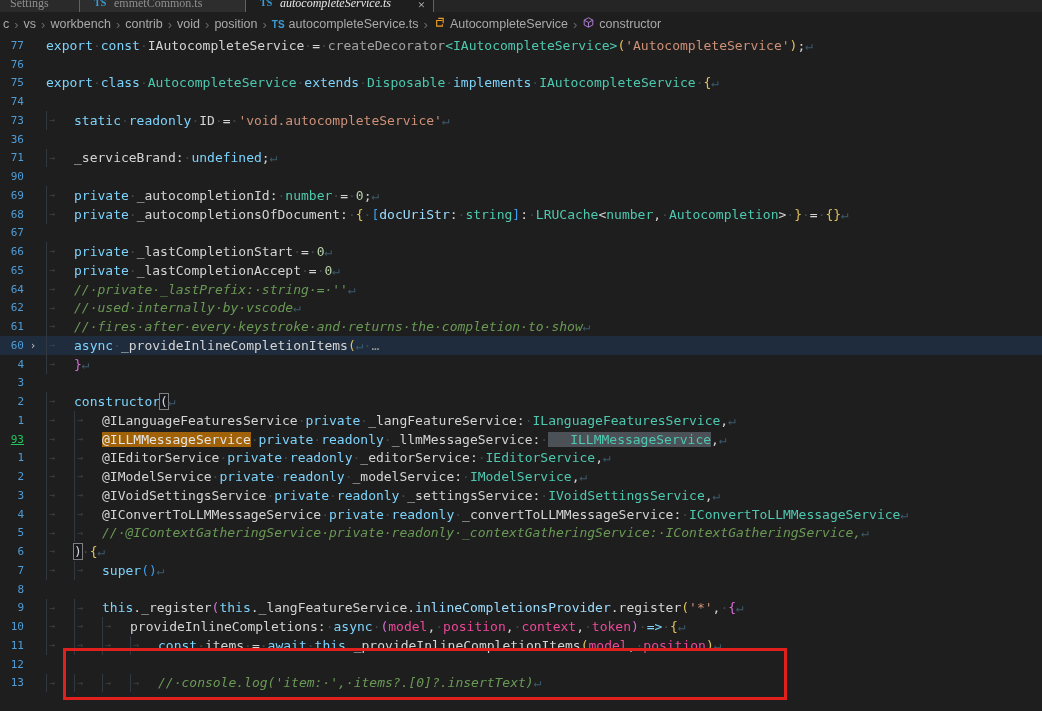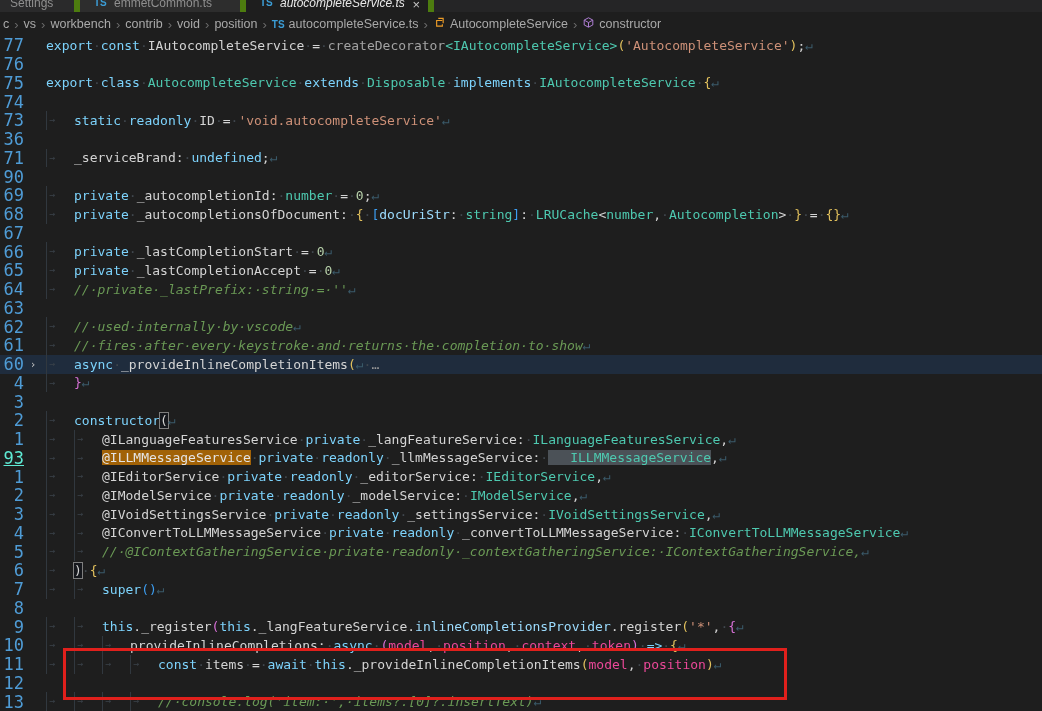--- a/index.html
+++ b/index.html
@@ -1,21 +1,21 @@
 <!DOCTYPE html>
 <html><head>
 <meta charset="utf-8">
 <style>
   * { margin:0; padding:0; box-sizing:border-box; }
   html,body { width:1042px; height:711px; overflow:hidden; background:#1e1e1e; }
   body { font-family:"Liberation Sans", sans-serif; }
 
   
   .tabbar { height:12px; background:#252526; display:flex; position:relative; overflow:hidden; }
-  .tab { position:relative; height:12px; overflow:hidden; flex:none; border-right:6px solid #4d7c0f; }
+  .tab { position:relative; height:12px; overflow:hidden; flex:none; border-right:1px solid #4d7c0f;font-family:Liberation Serif, serif; }
   .tab .lbl { position:absolute; top:-4px; white-space:nowrap; font-size:12px; color:#8f8f8f; }
   .tab.settings { width:80px; background:#2a2a2b; }
   .tab.settings .lbl { left:10px; }
   .tab.inactive { width:166px; background:#2d2d2d; }
   .tab.inactive .lbl { left:34px; }
   .tab.active { width:188px; background:#1e1e1e; }
   .tab.active .lbl { left:34px; color:#e8e8e8; font-style:italic; }
   .tsbadge { position:absolute; top:-3px; left:14px; font-size:10px; font-weight:bold; color:#3b9dd6; font-style:normal; }
   .closex { position:absolute; top:-3px; right:8px; font-size:13px; color:#c5c5c5; }
 
@@ -24,22 +24,22 @@
   .crumb { padding:0 1px; display:flex; align-items:center; gap:4px; cursor:pointer; }
   .crumb-sep { color:#6a6a6a; padding:0 4px; font-size:13px; }
   .bc-ts { color:#3b9dd6; font-weight:bold; font-size:10px; }
   .bc-ico { display:inline-block; width:13px; height:13px; }
 
   
   .editor { position:relative; height:675px; font-family:"DejaVu Sans Mono", monospace; font-size:13px; }
   .row { height:18.75px; display:flex; align-items:center; white-space:pre; position:relative; }
   .row.hilite { background:#1f2c3d; }
   .gut { flex:none; width:42px; display:flex; align-items:center; height:100%; }
-  .lnum { flex:none; width:24px; text-align:right; color:#4f9cd6; font-size:17px; }
-  .row.cur .lnum { color:#5eead4;text-decoration:underline; }
+  .lnum { flex:none; width:24px; text-align:right; color:#4f9cd6; font-size:11px; }
+  .row.cur .lnum { color:#22c55e;text-decoration:underline; }
   .foldcol { flex:none; width:18px; text-align:center; color:#c5c5c5; font-size:11px; }
   .code { padding-left:4px; display:flex; align-items:center; height:100%; }
   .tab-in { display:inline-block; width:28px; height:100%; border-left:1px solid #31383f;
             color:#3a424a; font-size:10px; line-height:18.75px; padding-left:2px; }
   
   .tk-k { color:#7dd3fc; }
   .tk-t { color:#4ec9b0; }
   .tk-s { color:#ce9178; }
   .tk-c { color:#6a9955; font-style:italic; }
   .tk-n { color:#b5cea8; }
@@ -135,21 +135,20 @@
     <div class="row"><div class="gut"><span class="lnum">73</span><span class="foldcol"></span></div><div class="code"><span class="tab-in">→</span><span class="tk-k">static</span><span class="tk-w">·</span><span class="tk-k">readonly</span><span class="tk-w">·</span><span class="tk-p">ID</span><span class="tk-w">·</span><span class="tk-p">=</span><span class="tk-w">·</span><span class="tk-s">'void.autocompleteService'</span><span class="tk-e">↵</span></div></div>
     <div class="row"><div class="gut"><span class="lnum">36</span><span class="foldcol"></span></div><div class="code"></div></div>
     <div class="row"><div class="gut"><span class="lnum">71</span><span class="foldcol"></span></div><div class="code"><span class="tab-in">→</span><span class="tk-p">_serviceBrand:</span><span class="tk-w">·</span><span class="tk-k">undefined</span><span class="tk-p">;</span><span class="tk-e">↵</span></div></div>
     <div class="row"><div class="gut"><span class="lnum">90</span><span class="foldcol"></span></div><div class="code"></div></div>
     <div class="row"><div class="gut"><span class="lnum">69</span><span class="foldcol"></span></div><div class="code"><span class="tab-in">→</span><span class="tk-k">private</span><span class="tk-w">·</span><span class="tk-p">_autocompletionId:</span><span class="tk-w">·</span><span class="tk-t">number</span><span class="tk-w">·</span><span class="tk-p">=</span><span class="tk-w">·</span><span class="tk-n">0</span><span class="tk-p">;</span><span class="tk-e">↵</span></div></div>
     <div class="row"><div class="gut"><span class="lnum">68</span><span class="foldcol"></span></div><div class="code"><span class="tab-in">→</span><span class="tk-k">private</span><span class="tk-w">·</span><span class="tk-p">_autocompletionsOfDocument:</span><span class="tk-w">·</span><span class="tk-y">{</span><span class="tk-w">·</span><span class="tk-b">[</span><span class="tk-v">docUriStr</span><span class="tk-p">:</span><span class="tk-w">·</span><span class="tk-t">string</span><span class="tk-b">]</span><span class="tk-p">:</span><span class="tk-w">·</span><span class="tk-t">LRUCache</span><span class="tk-p">&lt;</span><span class="tk-t">number</span><span class="tk-p">,</span><span class="tk-w">·</span><span class="tk-t">Autocompletion</span><span class="tk-p">&gt;</span><span class="tk-w">·</span><span class="tk-y">}</span><span class="tk-w">·</span><span class="tk-p">=</span><span class="tk-w">·</span><span class="tk-y">{}</span><span class="tk-e">↵</span></div></div>
     <div class="row"><div class="gut"><span class="lnum">67</span><span class="foldcol"></span></div><div class="code"></div></div>
     <div class="row"><div class="gut"><span class="lnum">66</span><span class="foldcol"></span></div><div class="code"><span class="tab-in">→</span><span class="tk-k">private</span><span class="tk-w">·</span><span class="tk-p">_lastCompletionStart</span><span class="tk-w">·</span><span class="tk-p">=</span><span class="tk-w">·</span><span class="tk-n">0</span><span class="tk-e">↵</span></div></div>
     <div class="row"><div class="gut"><span class="lnum">65</span><span class="foldcol"></span></div><div class="code"><span class="tab-in">→</span><span class="tk-k">private</span><span class="tk-w">·</span><span class="tk-p">_lastCompletionAccept</span><span class="tk-w">·</span><span class="tk-p">=</span><span class="tk-w">·</span><span class="tk-n">0</span><span class="tk-e">↵</span></div></div>
     <div class="row"><div class="gut"><span class="lnum">64</span><span class="foldcol"></span></div><div class="code"><span class="tab-in">→</span><span class="tk-c">//·private·_lastPrefix:·string·=·''</span><span class="tk-e">↵</span></div></div>
-    <div class="row"><div class="gut"><span class="lnum">63</span><span class="foldcol"></span></div><div class="code"></div></div>
     <div class="row"><div class="gut"><span class="lnum">62</span><span class="foldcol"></span></div><div class="code"><span class="tab-in">→</span><span class="tk-c">//·used·internally·by·vscode</span><span class="tk-e">↵</span></div></div>
     <div class="row"><div class="gut"><span class="lnum">61</span><span class="foldcol"></span></div><div class="code"><span class="tab-in">→</span><span class="tk-c">//·fires·after·every·keystroke·and·returns·the·completion·to·show</span><span class="tk-e">↵</span></div></div>
     <div class="row hilite"><div class="gut"><span class="lnum">60</span><span class="foldcol">›</span></div><div class="code"><span class="tab-in">→</span><span class="tk-k">async</span><span class="tk-w">·</span><span class="tk-p">_provideInlineCompletionItems</span><span class="tk-y">(</span><span class="tk-e">↵</span><span class="tk-w">·</span><span class="tk-fd">…</span></div></div>
     <div class="row"><div class="gut"><span class="lnum">4</span><span class="foldcol"></span></div><div class="code"><span class="tab-in">→</span><span class="tk-m">}</span><span class="tk-e">↵</span></div></div>
     <div class="row"><div class="gut"><span class="lnum">3</span><span class="foldcol"></span></div><div class="code"></div></div>
     <div class="row"><div class="gut"><span class="lnum">2</span><span class="foldcol"></span></div><div class="code"><span class="tab-in">→</span><span class="tk-k">constructor</span><span class="tk-pm">(</span><span class="tk-e">↵</span></div></div>
     <div class="row"><div class="gut"><span class="lnum">1</span><span class="foldcol"></span></div><div class="code"><span class="tab-in">→</span><span class="tab-in">→</span><span class="tk-p">@ILanguageFeaturesService</span><span class="tk-w">·</span><span class="tk-k">private</span><span class="tk-w">·</span><span class="tk-p">_langFeatureService:</span><span class="tk-w">·</span><span class="tk-t">ILanguageFeaturesService</span><span class="tk-p">,</span><span class="tk-e">↵</span></div></div>
     <div class="row cur"><div class="gut"><span class="lnum">93</span><span class="foldcol"></span></div><div class="code"><span class="tab-in">→</span><span class="tab-in">→</span><span class="tk-hlp">@ILLMMessageService</span><span class="tk-w">·</span><span class="tk-k">private</span><span class="tk-w">·</span><span class="tk-k">readonly</span><span class="tk-w">·</span><span class="tk-p">_llmMessageService:</span><span class="tk-w">·</span><span class="tk-hlt">ILLMMessageService</span><span class="tk-p">,</span><span class="tk-e">↵</span></div></div>
     <div class="row"><div class="gut"><span class="lnum">1</span><span class="foldcol"></span></div><div class="code"><span class="tab-in">→</span><span class="tab-in">→</span><span class="tk-p">@IEditorService</span><span class="tk-w">·</span><span class="tk-k">private</span><span class="tk-w">·</span><span class="tk-k">readonly</span><span class="tk-w">·</span><span class="tk-p">_editorService:</span><span class="tk-w">·</span><span class="tk-t">IEditorService</span><span class="tk-p">,</span><span class="tk-e">↵</span></div></div>
     <div class="row"><div class="gut"><span class="lnum">2</span><span class="foldcol"></span></div><div class="code"><span class="tab-in">→</span><span class="tab-in">→</span><span class="tk-p">@IModelService</span><span class="tk-w">·</span><span class="tk-k">private</span><span class="tk-w">·</span><span class="tk-k">readonly</span><span class="tk-w">·</span><span class="tk-p">_modelService:</span><span class="tk-w">·</span><span class="tk-t">IModelService</span><span class="tk-p">,</span><span class="tk-e">↵</span></div></div>

